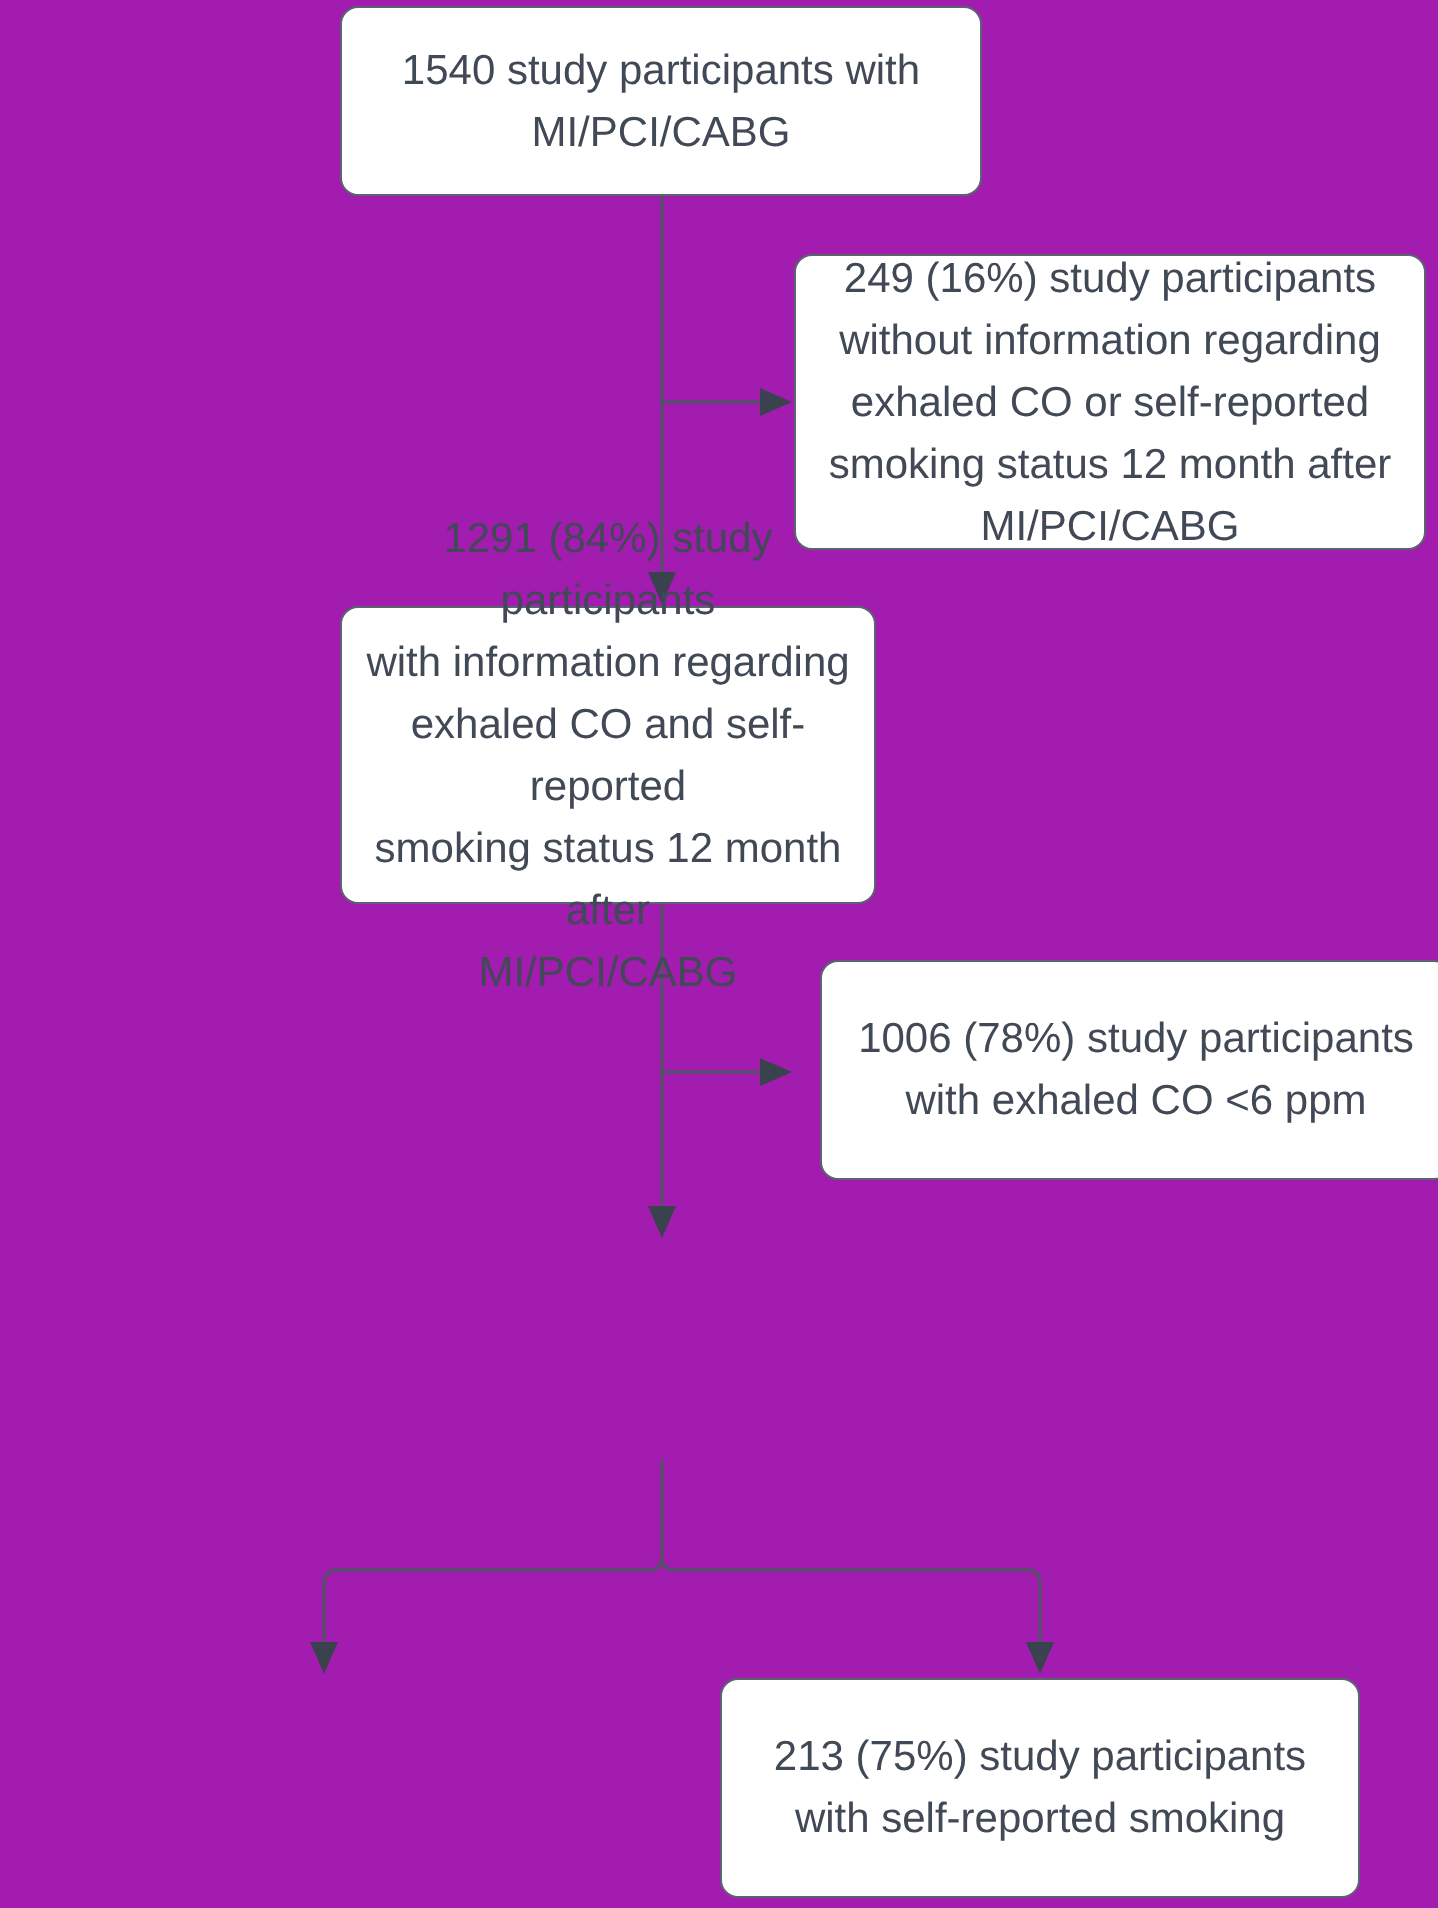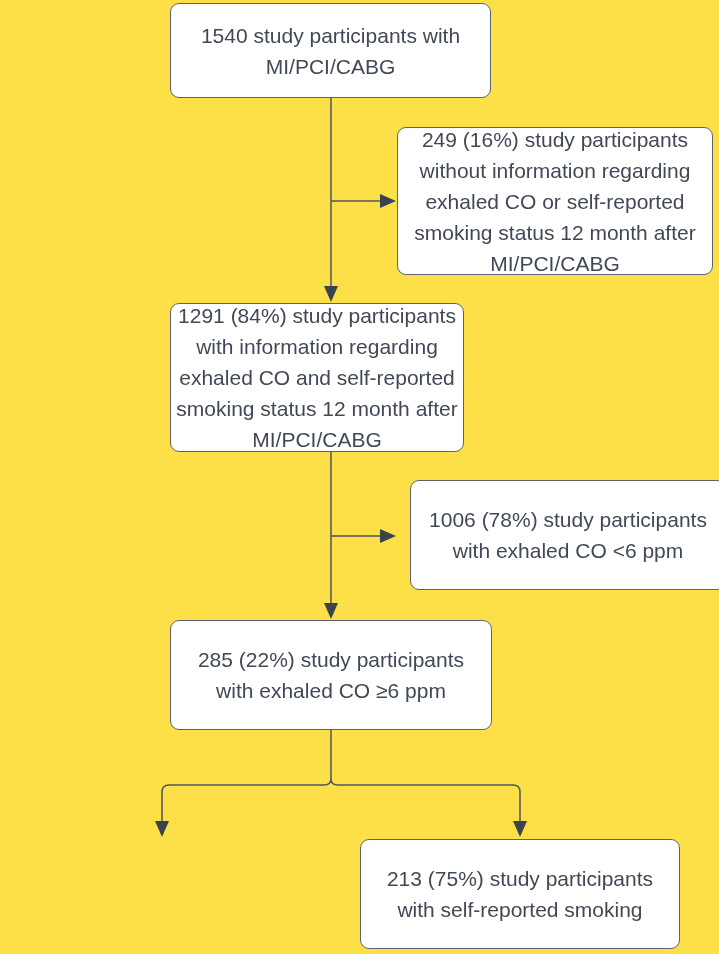--- a/index.html
+++ b/index.html
@@ -4,21 +4,21 @@
 <style>
   html, body {
     margin: 0;
     padding: 0;
     background: #ffffff;
   }
   .canvas {
     position: relative;
     width: 719px;
     height: 954px;
-    background: #fde047;
+    background: #a21caf;
     font-family: "Liberation Sans", sans-serif;
     overflow: hidden;
   }
   .connectors {
     position: absolute;
     left: 0;
     top: 0;
     width: 719px;
     height: 954px;
   }
@@ -33,21 +33,21 @@
     justify-content: center;
     text-align: center;
     white-space: pre-line;
     color: #414956;
     font-size: 21px;
     line-height: 31px;
     padding: 0 4px;
   }
   #box-total        { left: 170px; top: 3px;   width: 321px; height: 95px;  }
   #box-excluded     { left: 397px; top: 127px; width: 316px; height: 148px; }
-  #box-with-info    { left: 170px; top: 303px; width: 294px; height: 149px; }
+  #box-with-info    { left: 170px; top: 303px; width: 268px; height: 149px; }
   #box-co-low       { left: 397px; top: 480px; width: 316px; height: 110px; margin-left: 13px; }
   #box-co-high      { left: 170px; top: 620px; width: 322px; height: 110px; }
   #box-non-smoking  { left: 2px;   top: 839px; width: 320px; height: 110px; }
   #box-smoking      { left: 360px; top: 839px; width: 320px; height: 110px; }
 
   .line {
     fill: none;
     stroke: #4d5563;
     stroke-width: 1.5;
   }
@@ -105,20 +105,18 @@
 
   <div class="flow-box" id="box-with-info">1291 (84%) study participants
 with information regarding
 exhaled CO and self-reported
 smoking status 12 month after
 MI/PCI/CABG</div>
 
   <div class="flow-box" id="box-co-low">1006 (78%) study participants
 with exhaled CO &lt;6 ppm</div>
 
-  <div class="flow-box" id="box-co-high">285 (22%) study participants
-with exhaled CO ≥6 ppm</div>
 
 
   <div class="flow-box" id="box-smoking">213 (75%) study participants
 with self-reported smoking</div>
 
 </div>
 
 </body></html>

